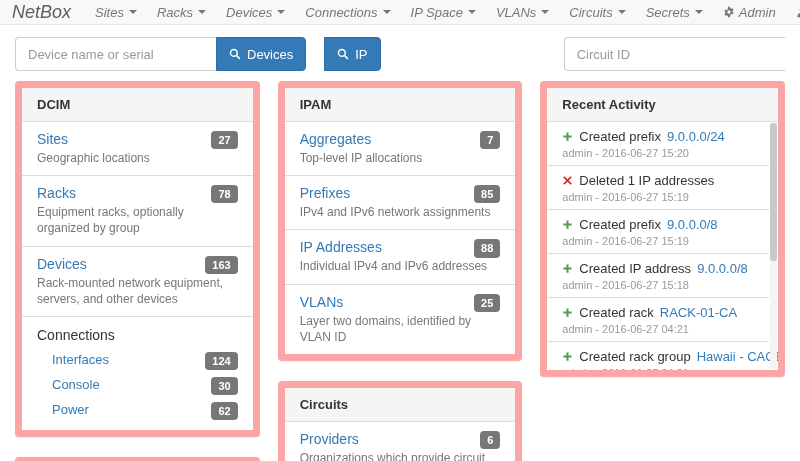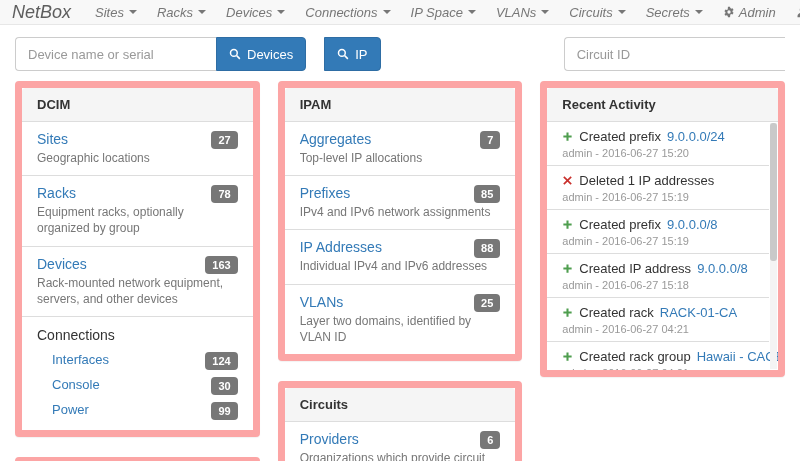--- a/index.html
+++ b/index.html
@@ -171,21 +171,21 @@
         <div class="conn-title">Connections</div>
         <div class="conn-row">
           <span class="badge">124</span>
           <a>Interfaces</a>
         </div>
         <div class="conn-row">
           <span class="badge">30</span>
           <a>Console</a>
         </div>
         <div class="conn-row">
-          <span class="badge">99</span>
+          <span class="badge">62</span>
           <a>Power</a>
         </div>
       </div>
     </div>
 
     <div class="panel">
       <div class="panel-hd">Secrets</div>
 
     </div>
   </div>

